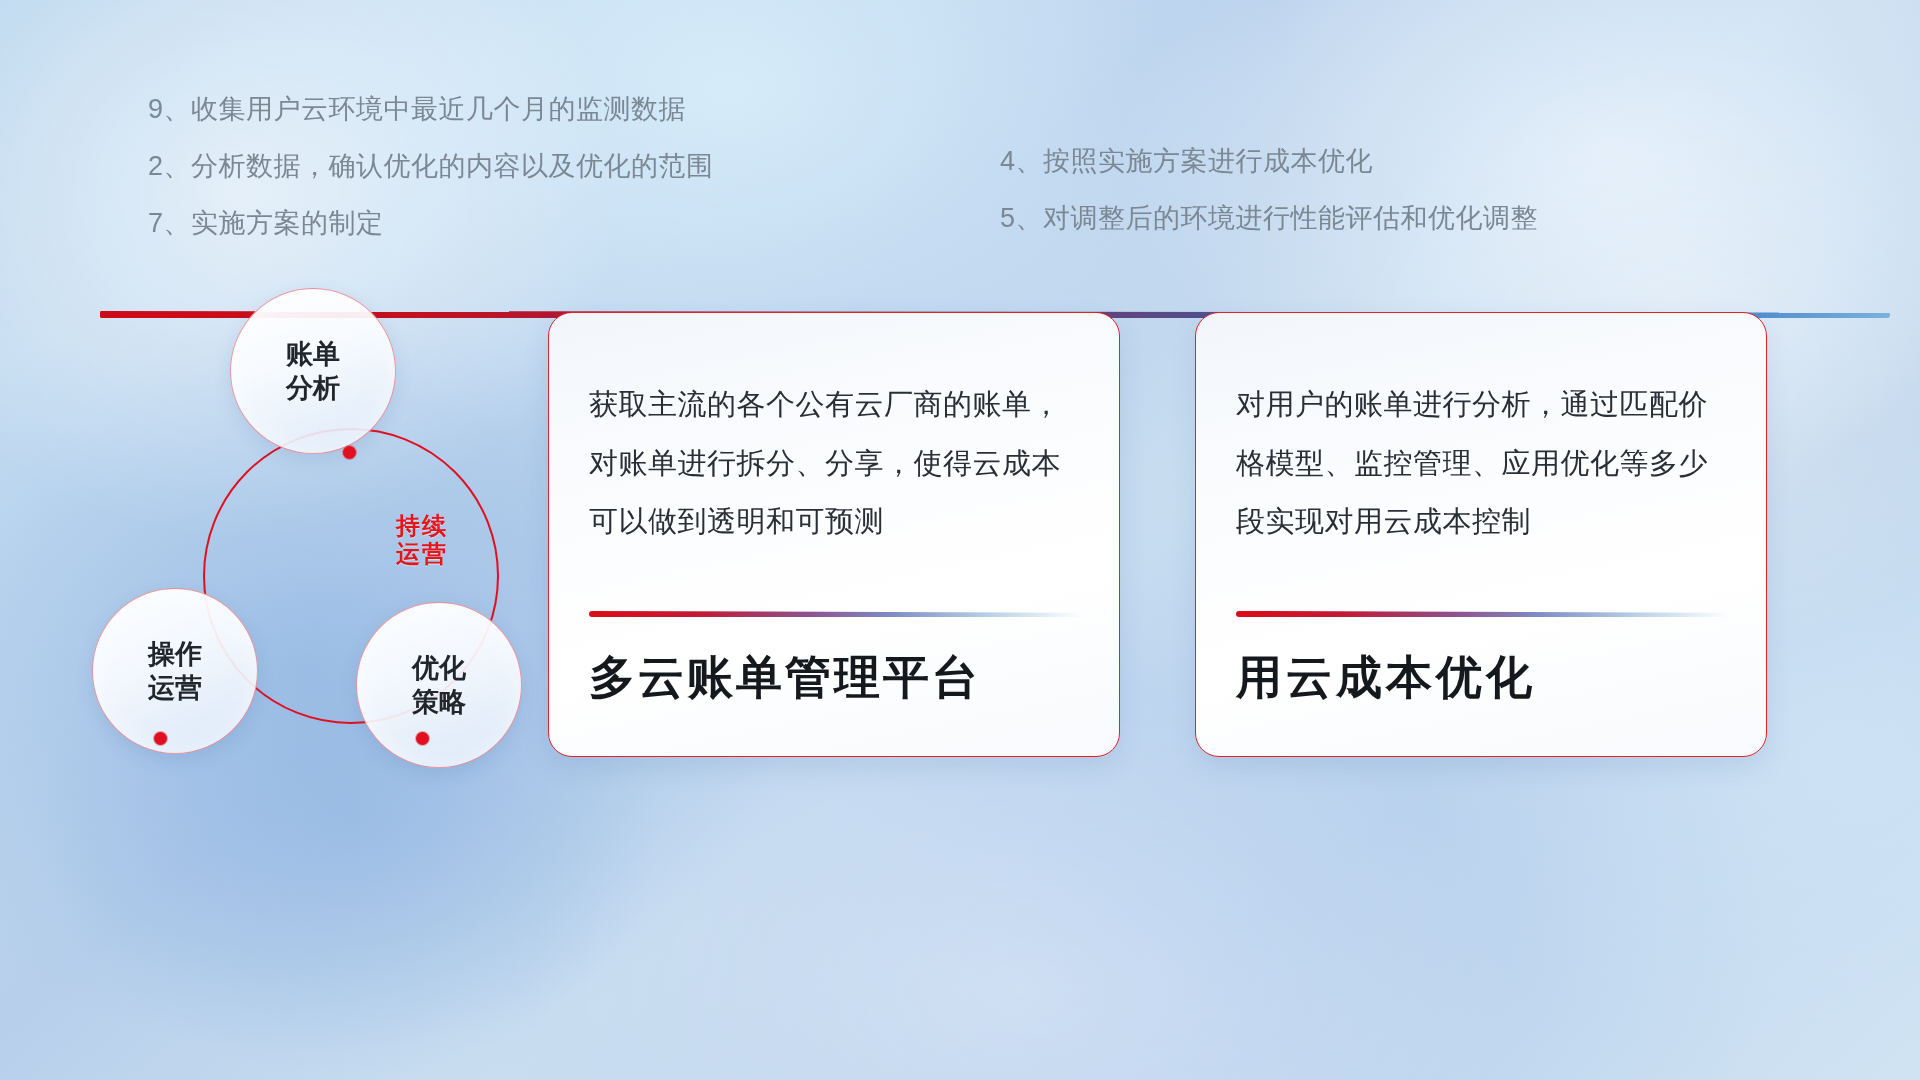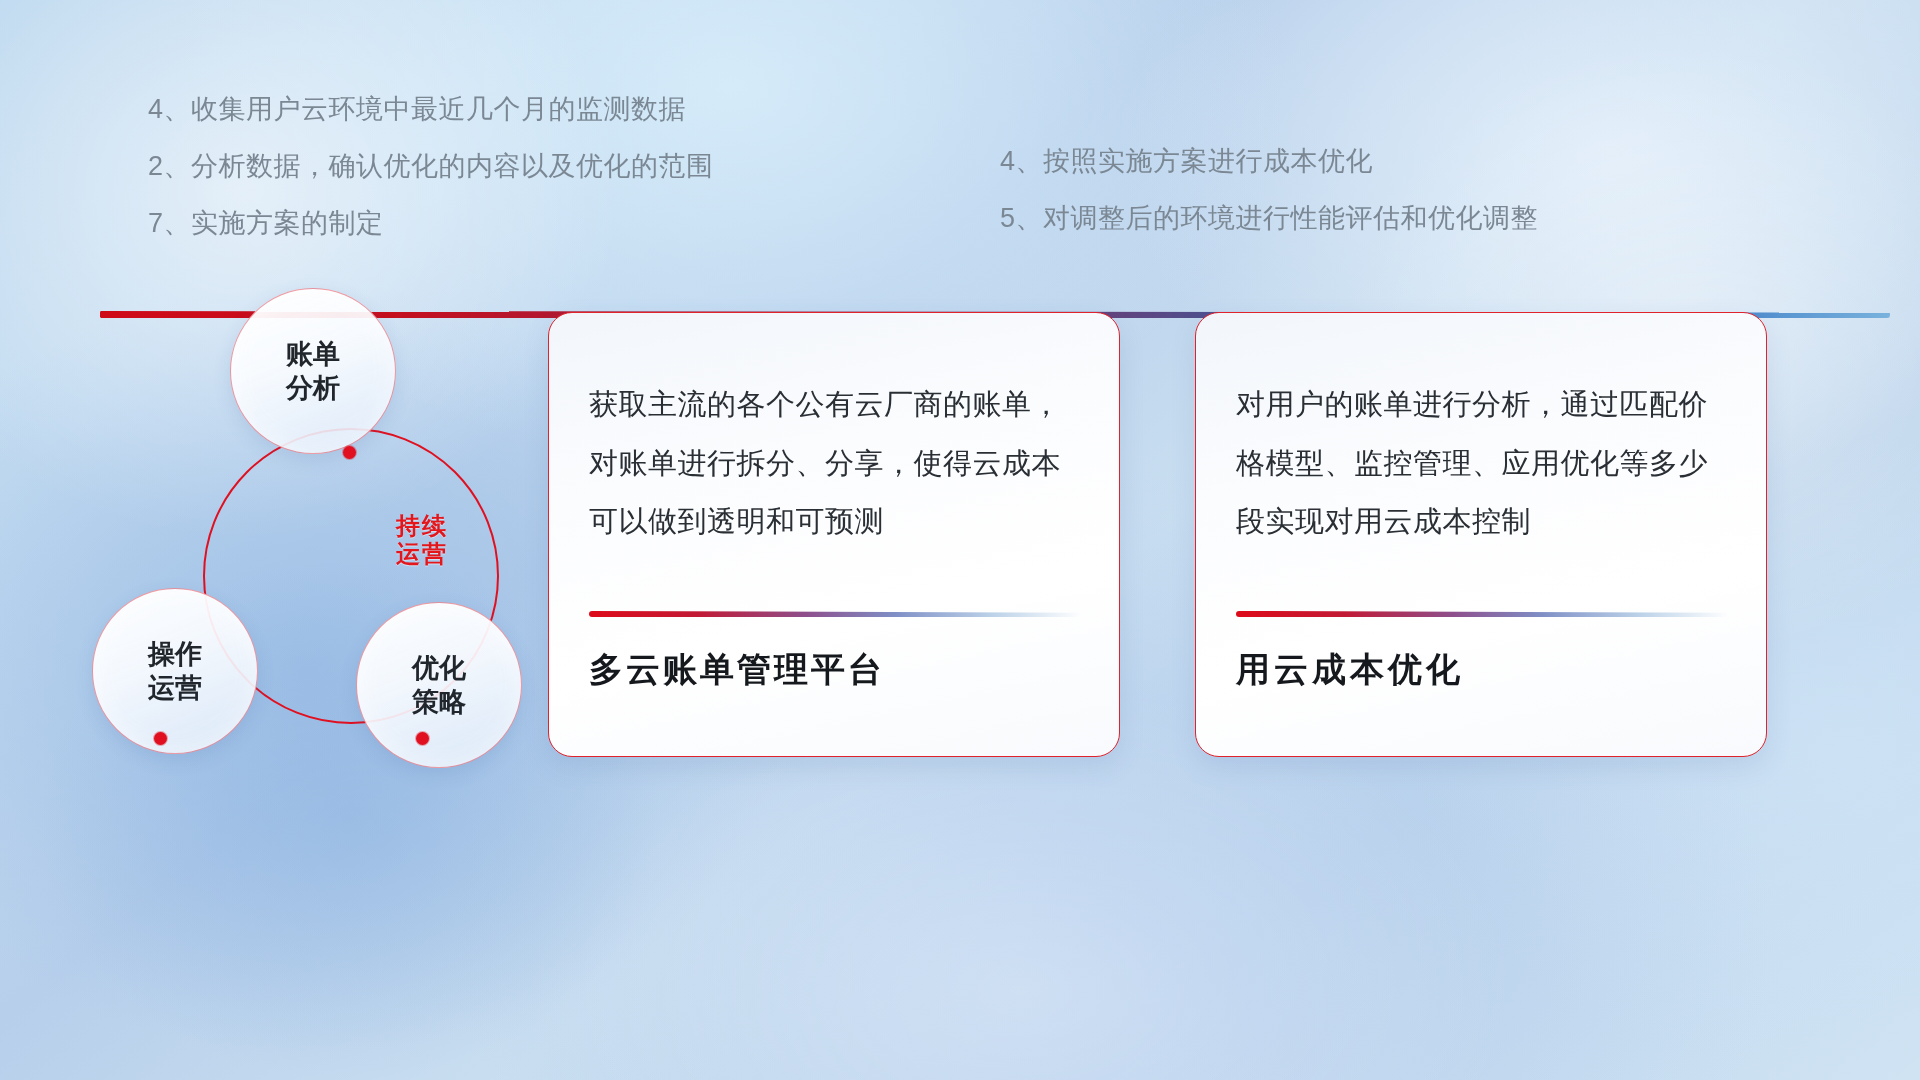--- a/index.html
+++ b/index.html
@@ -103,39 +103,39 @@
     font-size:29px;color:#2a2f35;line-height:2.02;letter-spacing:.5px;
     font-family:"Liberation Sans","DejaVu Sans",sans-serif;
   }
   .card-rule{
     position:absolute;left:40px;top:298px;width:492px;height:6px;border-radius:3px;
     background:linear-gradient(90deg,#dd0b1a 0%,#c21a35 22%,#8e4f8c 44%,#7f8fc6 62%,#bcd2e8 82%,rgba(220,232,244,0) 100%);
     clip-path:polygon(0 0,100% 28%,100% 100%,0 100%);
   }
   .card-title{
     position:absolute;left:40px;right:30px;top:334px;
-    font-size:34px;font-weight:800;color:#15181c;letter-spacing:3px;white-space:nowrap;
+    font-size:46px;font-weight:800;color:#15181c;letter-spacing:3px;white-space:nowrap;
     font-family:"Liberation Sans","DejaVu Sans",sans-serif;
   }
   .card.c2 .card-title{letter-spacing:4px;}
 </style>
 </head>
 <body>
 
 <div class="stage">
 
   <div class="glow g1"></div>
   <div class="glow g2"></div>
   <div class="glow g3"></div>
   <div class="glow g4"></div>
 
   <div class="bullets">
 
     <div class="col col-left">
-      <div class="bullet">4、收集用户云环境中最近几个月的监测数据</div>
+      <div class="bullet">9、收集用户云环境中最近几个月的监测数据</div>
       <div class="bullet">2、分析数据，确认优化的内容以及优化的范围</div>
       <div class="bullet">7、实施方案的制定</div>
     </div>
 
     <div class="col col-right">
       <div class="bullet">4、按照实施方案进行成本优化</div>
       <div class="bullet">5、对调整后的环境进行性能评估和优化调整</div>
     </div>
 
   </div>

